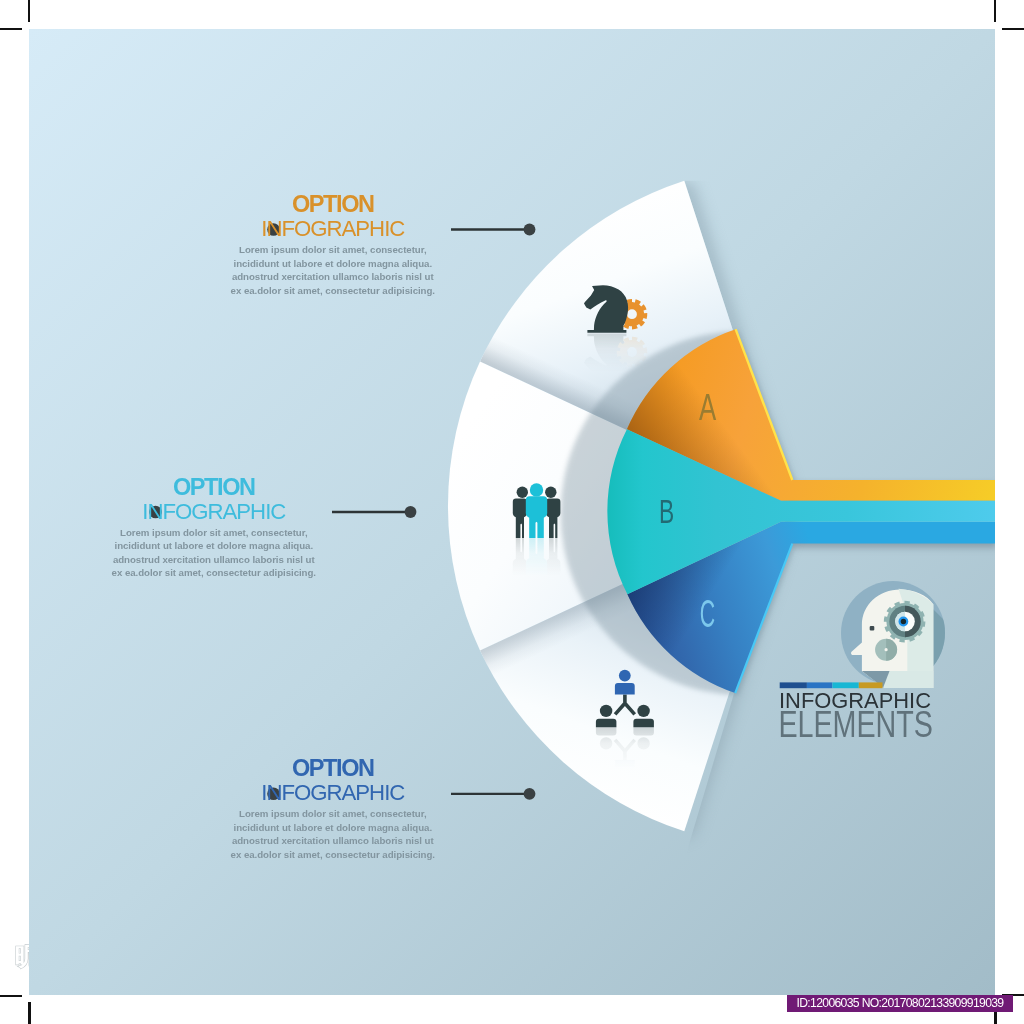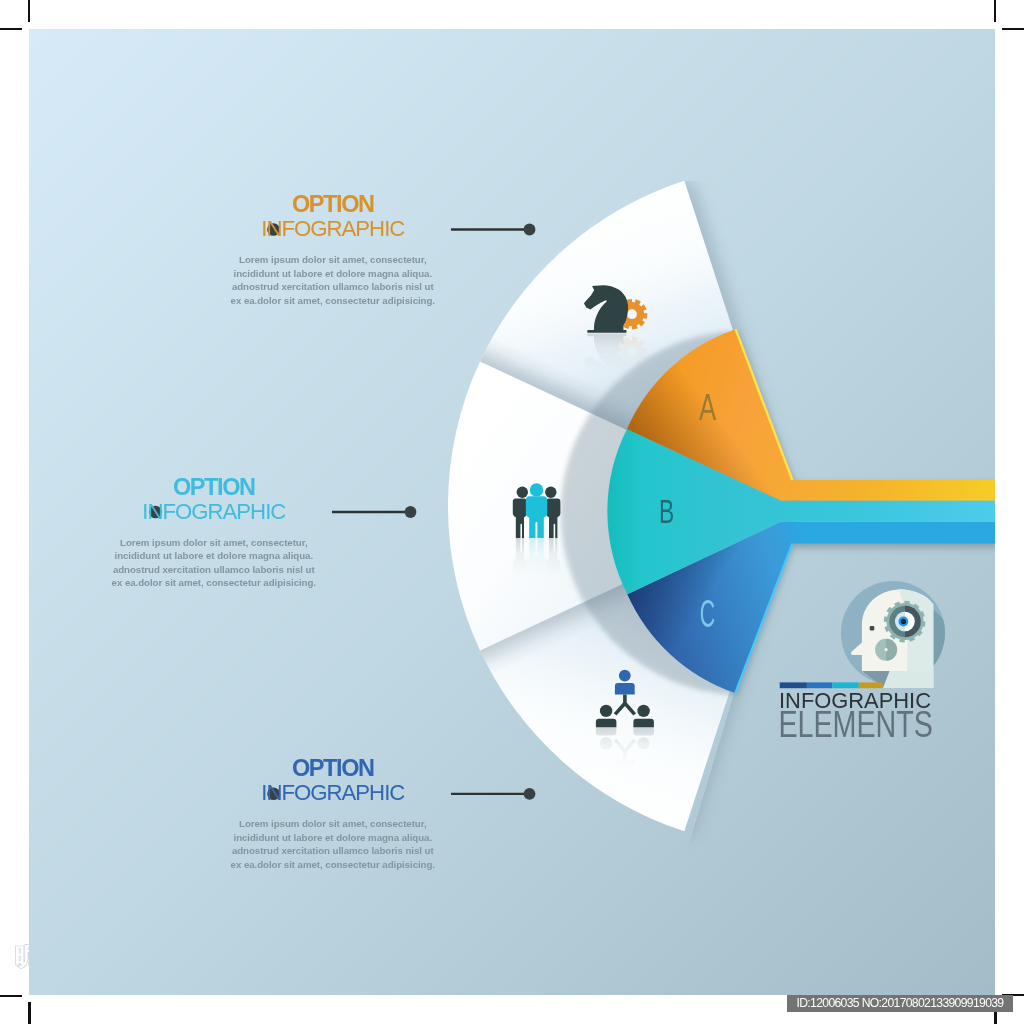--- a/index.html
+++ b/index.html
@@ -4,23 +4,23 @@
 <style>
   html,body{margin:0;padding:0;background:#fff;}
   body{width:1024px;height:1024px;overflow:hidden;font-family:"Liberation Sans",sans-serif;}
   #root{position:relative;width:1024px;height:1024px;background:#fff;}
   .cropmark{position:absolute;background:#111;}
   #art{position:absolute;left:29px;top:29px;width:966px;height:966px;overflow:hidden;}
   svg{display:block;position:absolute;left:0;top:0;}
   .optblock{position:absolute;text-align:center;}
   .opt-title{font-weight:bold;font-size:23.5px;letter-spacing:-1.4px;line-height:24px;}
   .opt-sub{font-size:22.2px;font-weight:normal;letter-spacing:-1.0px;line-height:25px;}
-  .opt-body{font-size:9.7px;color:#82959f;line-height:13.6px;font-weight:bold;letter-spacing:-0.05px;margin-top:12px;}
+  .opt-body{font-size:9.7px;color:#82959f;line-height:13.6px;font-weight:bold;letter-spacing:-0.05px;margin-top:2px;}
   #footer-id{position:absolute;left:787px;top:995px;width:226px;height:17px;
-             background:#737373;color:#fff;font-size:12.2px;line-height:17px;
+             background:#701a75;color:#fff;font-size:12.2px;line-height:17px;
              text-align:center;white-space:nowrap;letter-spacing:-0.67px;}
   #watermark{position:absolute;left:15px;top:940px;height:26px;white-space:nowrap;
              color:#fff;-webkit-text-stroke:1.1px #c3cacd;paint-order:stroke fill;}
   #watermark span:first-child{font-size:25px;font-weight:bold;letter-spacing:1px;
              font-family:"DejaVu Sans",sans-serif;vertical-align:top;}
   #watermark span:last-child{font-size:23px;font-weight:bold;font-style:italic;
              letter-spacing:-0.6px;margin-left:7px;vertical-align:top;}
 </style>
 </head>
 <body>

